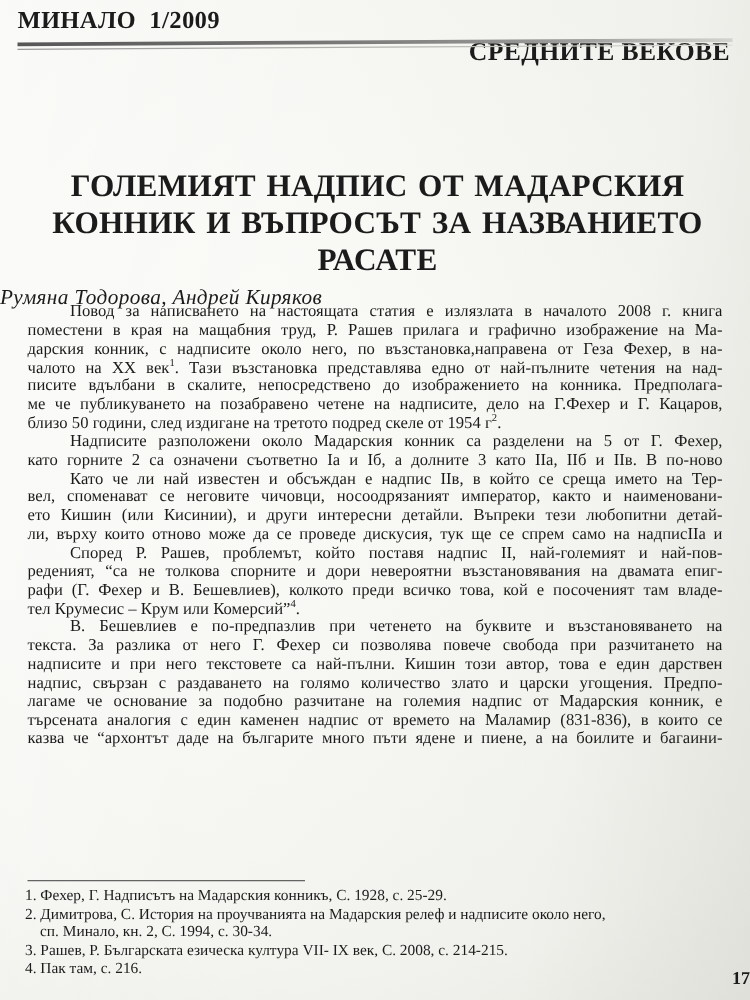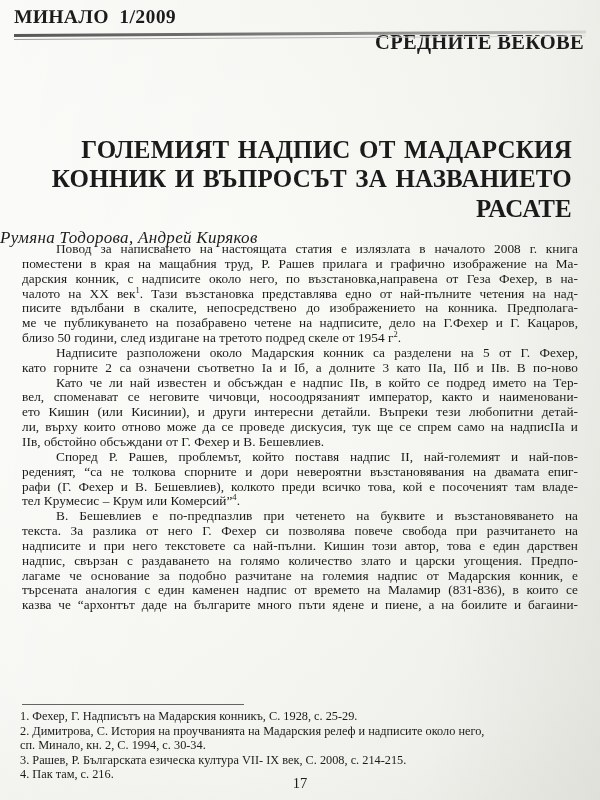--- a/index.html
+++ b/index.html
@@ -85,21 +85,21 @@
     top: 118px;
     left: 32px;
     right: 28px;
     text-align: center;
     font-weight: bold;
     font-size: 25px;
     line-height: 1.18;
     letter-spacing: 0.2px;
     word-spacing: 2px;
   }
-  .title .tline { display: block; white-space: pre; text-align: right; }
+  .title .tline { display: block; white-space: pre; }
 
   .authors {
     position: absolute;
     top: 208px;
     left: 0;
     right: 0;
     text-align: left;
     font-style: italic;
     font-size: 17px;
     letter-spacing: 0.3px;
@@ -156,31 +156,31 @@
     width: 560px;
     font-size: 12.3px;
     line-height: 14.6px;
   }
   .footnotes .fn {
     display: block;
     white-space: pre;
     margin: 0;
   }
   .footnotes .fn.cont {
-    margin-left: 0;
+    margin-left: 12px;
   }
 
   
   .folio {
     position: absolute;
     bottom: 8px;
     left: 0;
     right: 0;
-    text-align: center;
-    font-weight: normal;
+    text-align: right;
+    font-weight: bold;
     font-size: 14.5px;
   }
 </style>
 </head>
 <body>
 
 <div class="paper"></div>
 
 <div class="sheet">
 
@@ -210,25 +210,24 @@
       <span class="ln">ме че публикуването на позабравено четене на надписите, дело на Г.Фехер и Г. Кацаров,</span>
       <span class="ln last"><span>близо 50 години, след издигане на третото подред скеле от 1954 г</span><sup>2</sup><span>.</span></span>
     </p>
 
     <p>
       <span class="ln indent">Надписите разположени около Мадарския конник са разделени на 5 от Г. Фехер,</span>
       <span class="ln">като горните 2 са означени съответно Iа и Iб, а долните 3 като IIа, IIб и IIв. В по-ново</span>
     </p>
 
     <p>
-      <span class="ln indent">Като че ли най известен и обсъждан е надпис IIв, в който се подред името на Тер-</span>
+      <span class="ln indent">Като че ли най известен и обсъждан е надпис IIв, в който се среща името на Тер-</span>
       <span class="ln">вел, споменават се неговите чичовци, носоодрязаният император, както и наименовани-</span>
       <span class="ln">ето Кишин (или Кисинии), и други интересни детайли. Въпреки тези любопитни детай-</span>
       <span class="ln">ли, върху които отново може да се проведе дискусия, тук ще се спрем само на надписIIа и</span>
-      <span class="ln last">IIв, обстойно обсъждани от Г. Фехер и В. Бешевлиев.</span>
     </p>
 
     <p>
       <span class="ln indent">Според Р. Рашев, проблемът, който поставя надпис II, най-големият и най-пов-</span>
       <span class="ln">реденият, “са не толкова спорните и дори невероятни възстановявания на двамата епиг-</span>
       <span class="ln">рафи (Г. Фехер и В. Бешевлиев), колкото преди всичко това, кой е посоченият там владе-</span>
       <span class="ln last"><span>тел Крумесис – Крум или Комерсий”</span><sup>4</sup><span>.</span></span>
     </p>
 
     <p>

